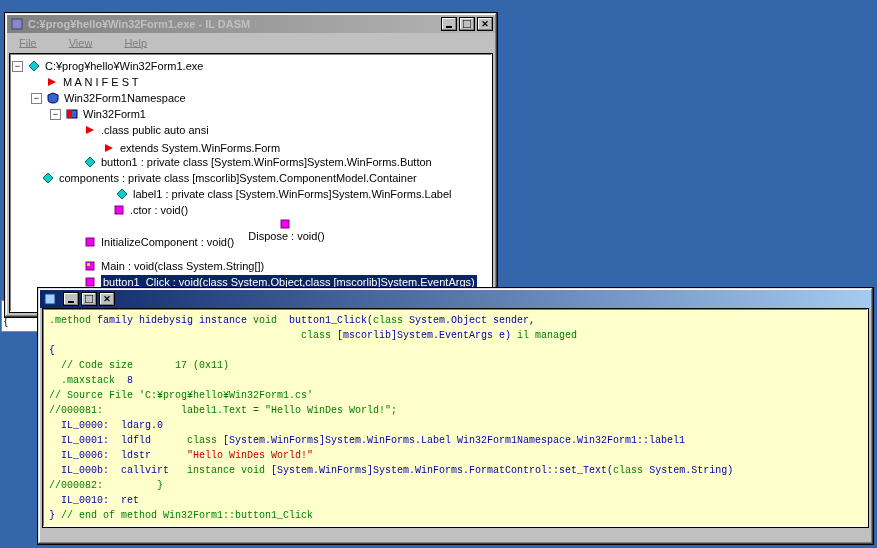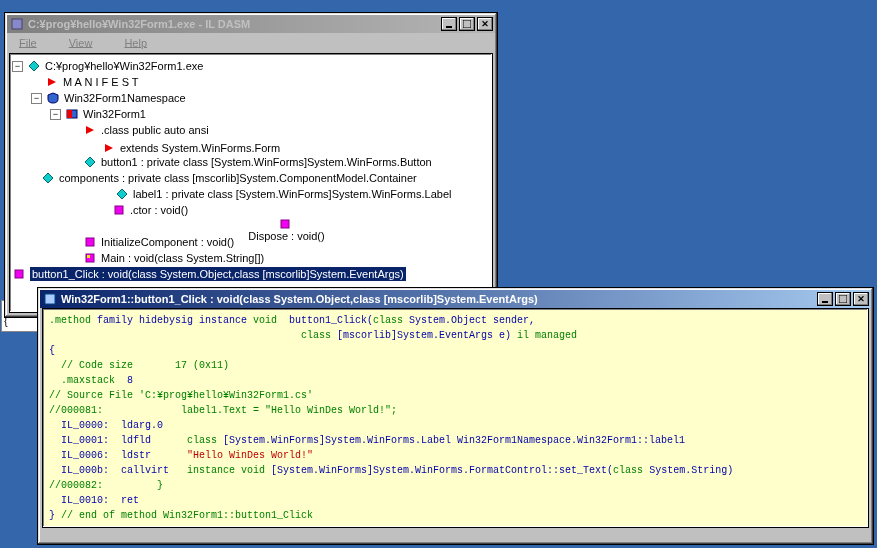--- a/index.html
+++ b/index.html
@@ -227,49 +227,48 @@
         <span>Dispose : void()</span>
       </div>
       <div class="tree-row" style="padding-left:71px;text-align:center;">
         <span class="ticon">
             <svg width="12" height="12">
               <rect x="2" y="2" width="8" height="8" fill="#e0e" stroke="#808"></rect>
             </svg>
           </span>
         <span>InitializeComponent : void()</span>
       </div>
+      <div class="tree-row" style="padding-left:71px;margin-top:8px;">
+        <span class="ticon">
+            <svg width="12" height="12">
+              <rect x="2" y="2" width="8" height="8" fill="#e0e" stroke="#808"></rect>
+              <rect x="3" y="3" width="3" height="3" fill="#ee0"></rect>
+            </svg>
+          </span>
+        <span>Main : void(class System.String[])</span>
+      </div>
       <div class="tree-row" style="padding-left:71px;">
-        <span class="ticon">
-            <svg width="12" height="12">
-              <rect x="2" y="2" width="8" height="8" fill="#e0e" stroke="#808"></rect>
-              <rect x="3" y="3" width="3" height="3" fill="#ee0"></rect>
-            </svg>
-          </span>
-        <span>Main : void(class System.String[])</span>
-      </div>
-      <div class="tree-row" style="">
         <span class="ticon">
             <svg width="12" height="12">
               <rect x="2" y="2" width="8" height="8" fill="#e0e" stroke="#808"></rect>
             </svg>
           </span>
         <span class="selected">button1_Click : void(class System.Object,class [mscorlib]System.EventArgs)</span>
       </div>
     </div>
   </div>
 </div>
 
 <div class="window" style="left:37px; top:287px; width:837px; height:258px;">
   <div class="titlebar active">
     <span class="tb-icon">
       <svg width="14" height="14">
           <rect x="2" y="2" width="10" height="10" fill="#acf" stroke="#048"></rect>
         </svg>
     </span>
-    <span class="tb-title">Win32Form1::button1_Click : void(class System.Object,class [mscorlib]System.EventArgs)</span>
     <div class="tb-btns">
       <div class="tb-btn">
           <svg width="8" height="8">
             <rect x="1" y="6" width="6" height="2" fill="#000"></rect>
           </svg>
         </div>
       <div class="tb-btn">
           <svg width="8" height="8">
             <rect x="0" y="0" width="8" height="8" fill="none" stroke="#000"></rect>
           </svg>

